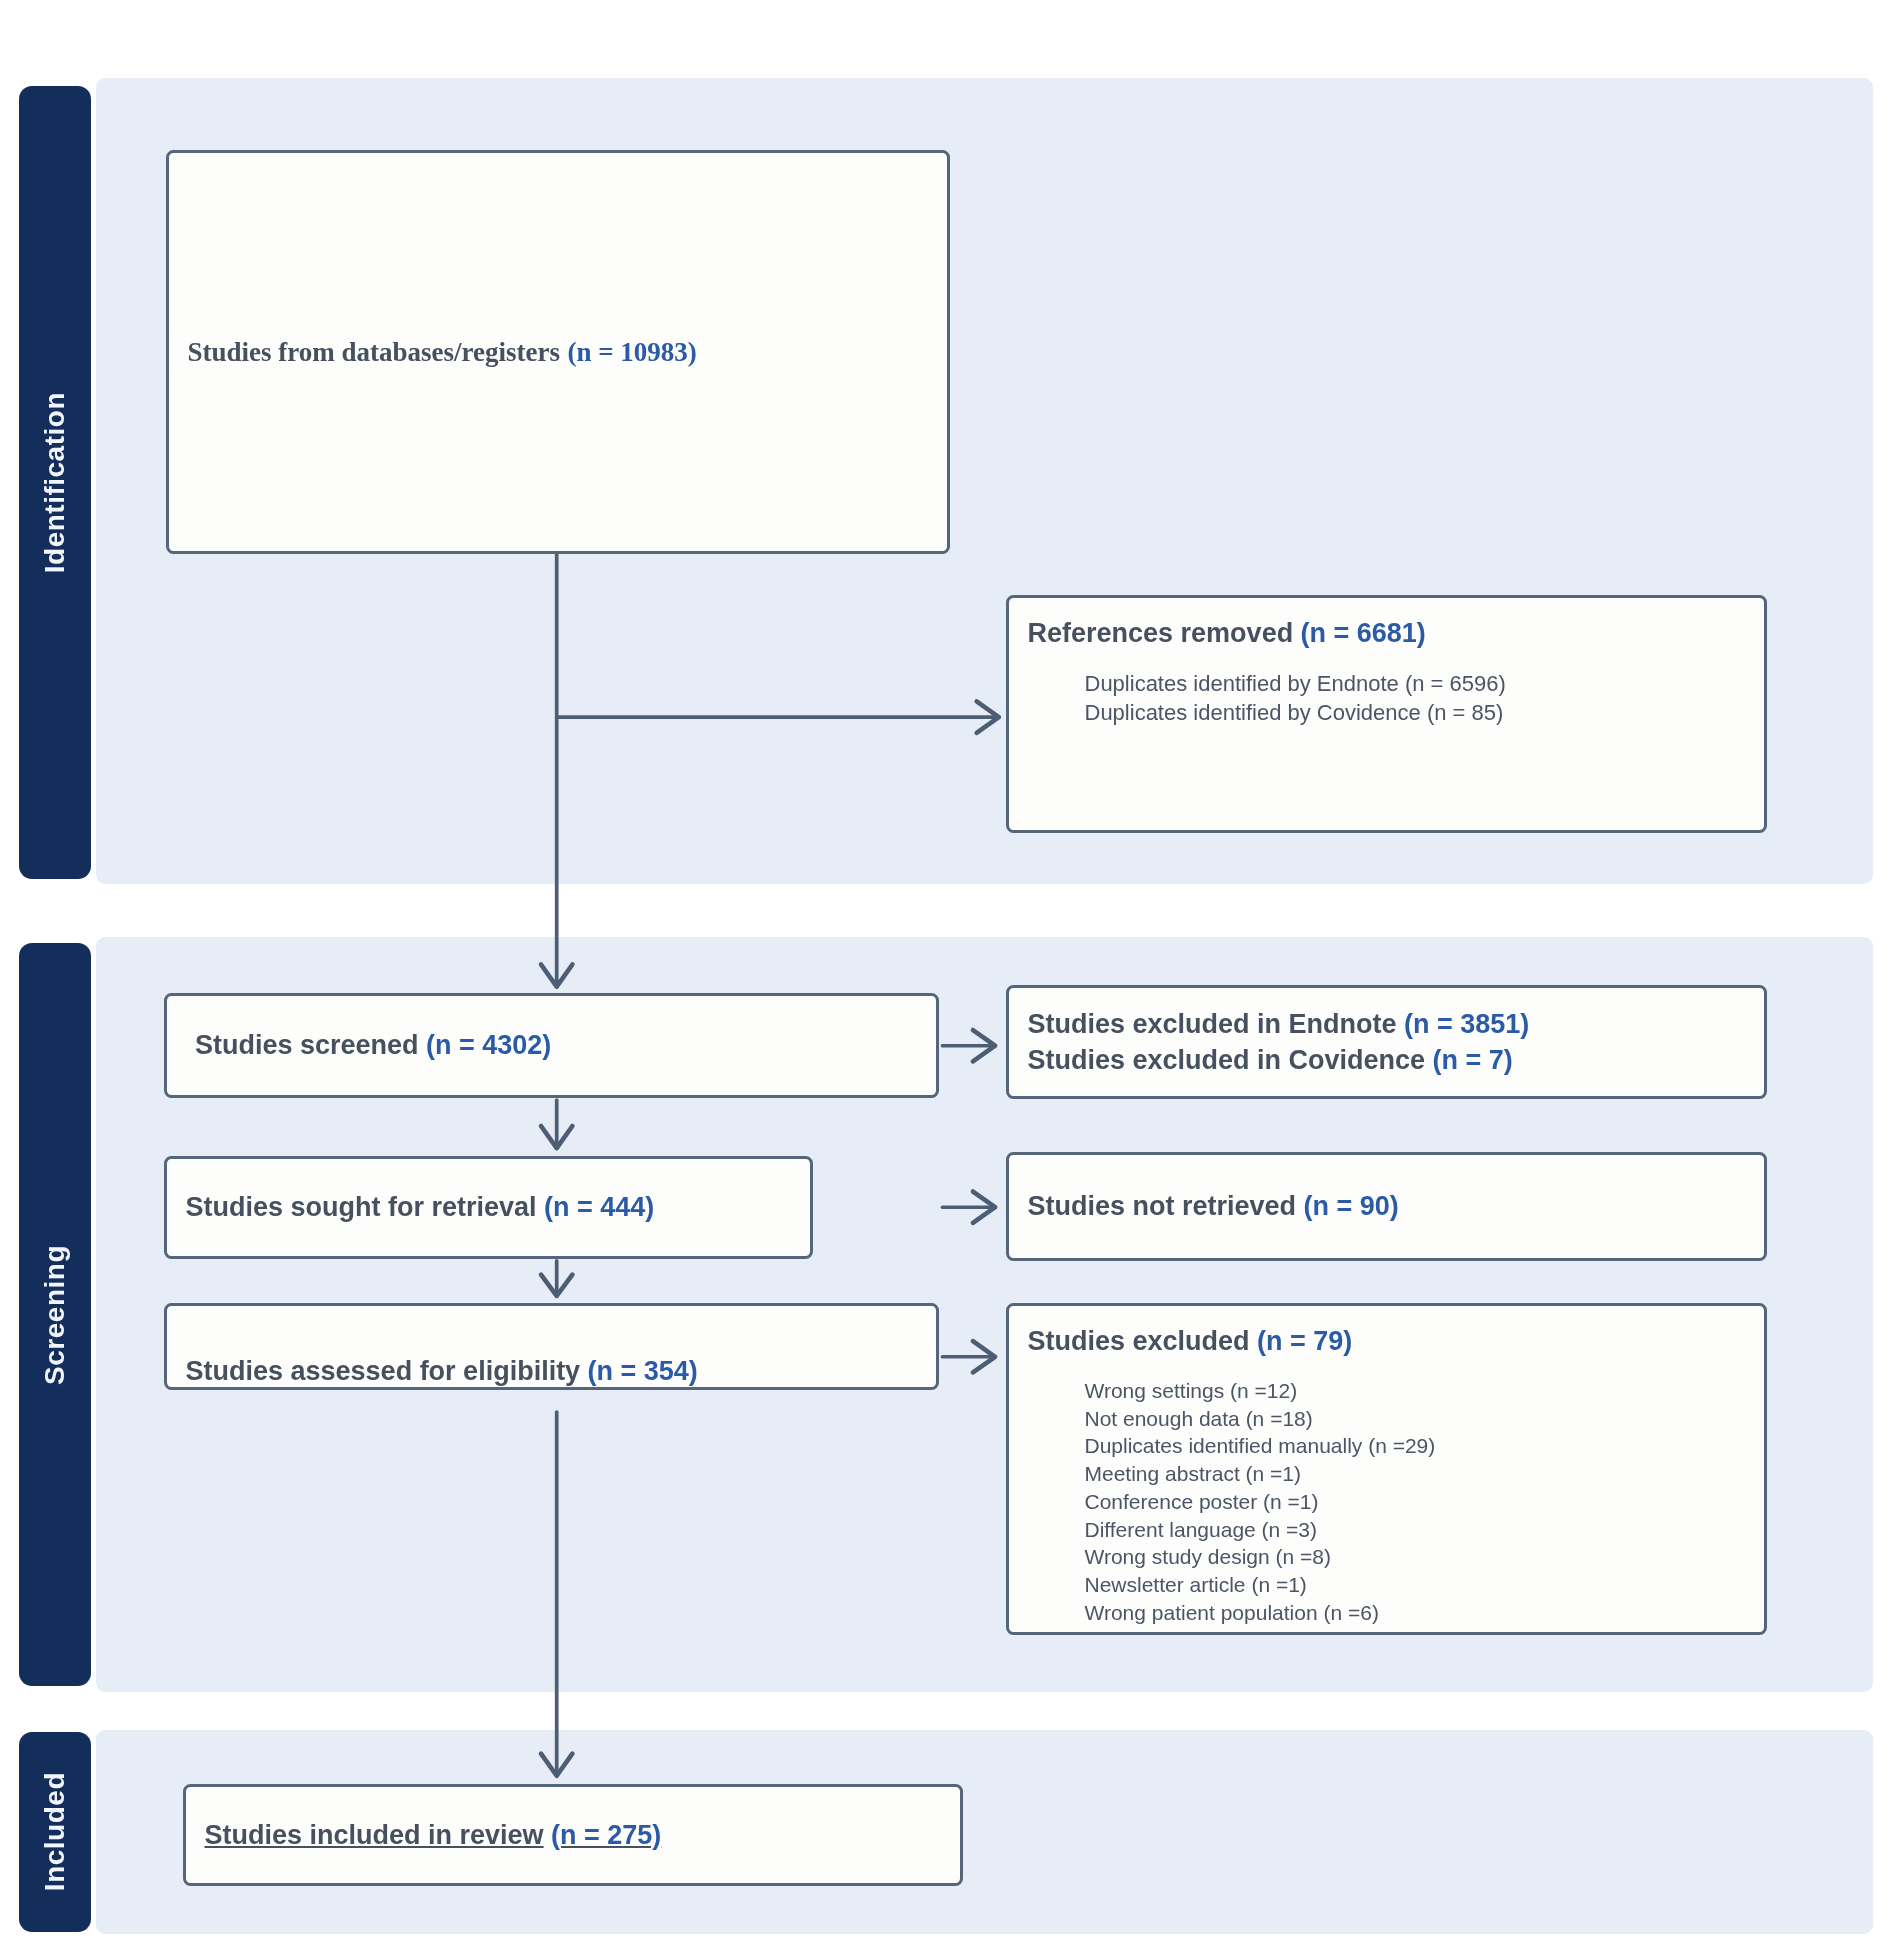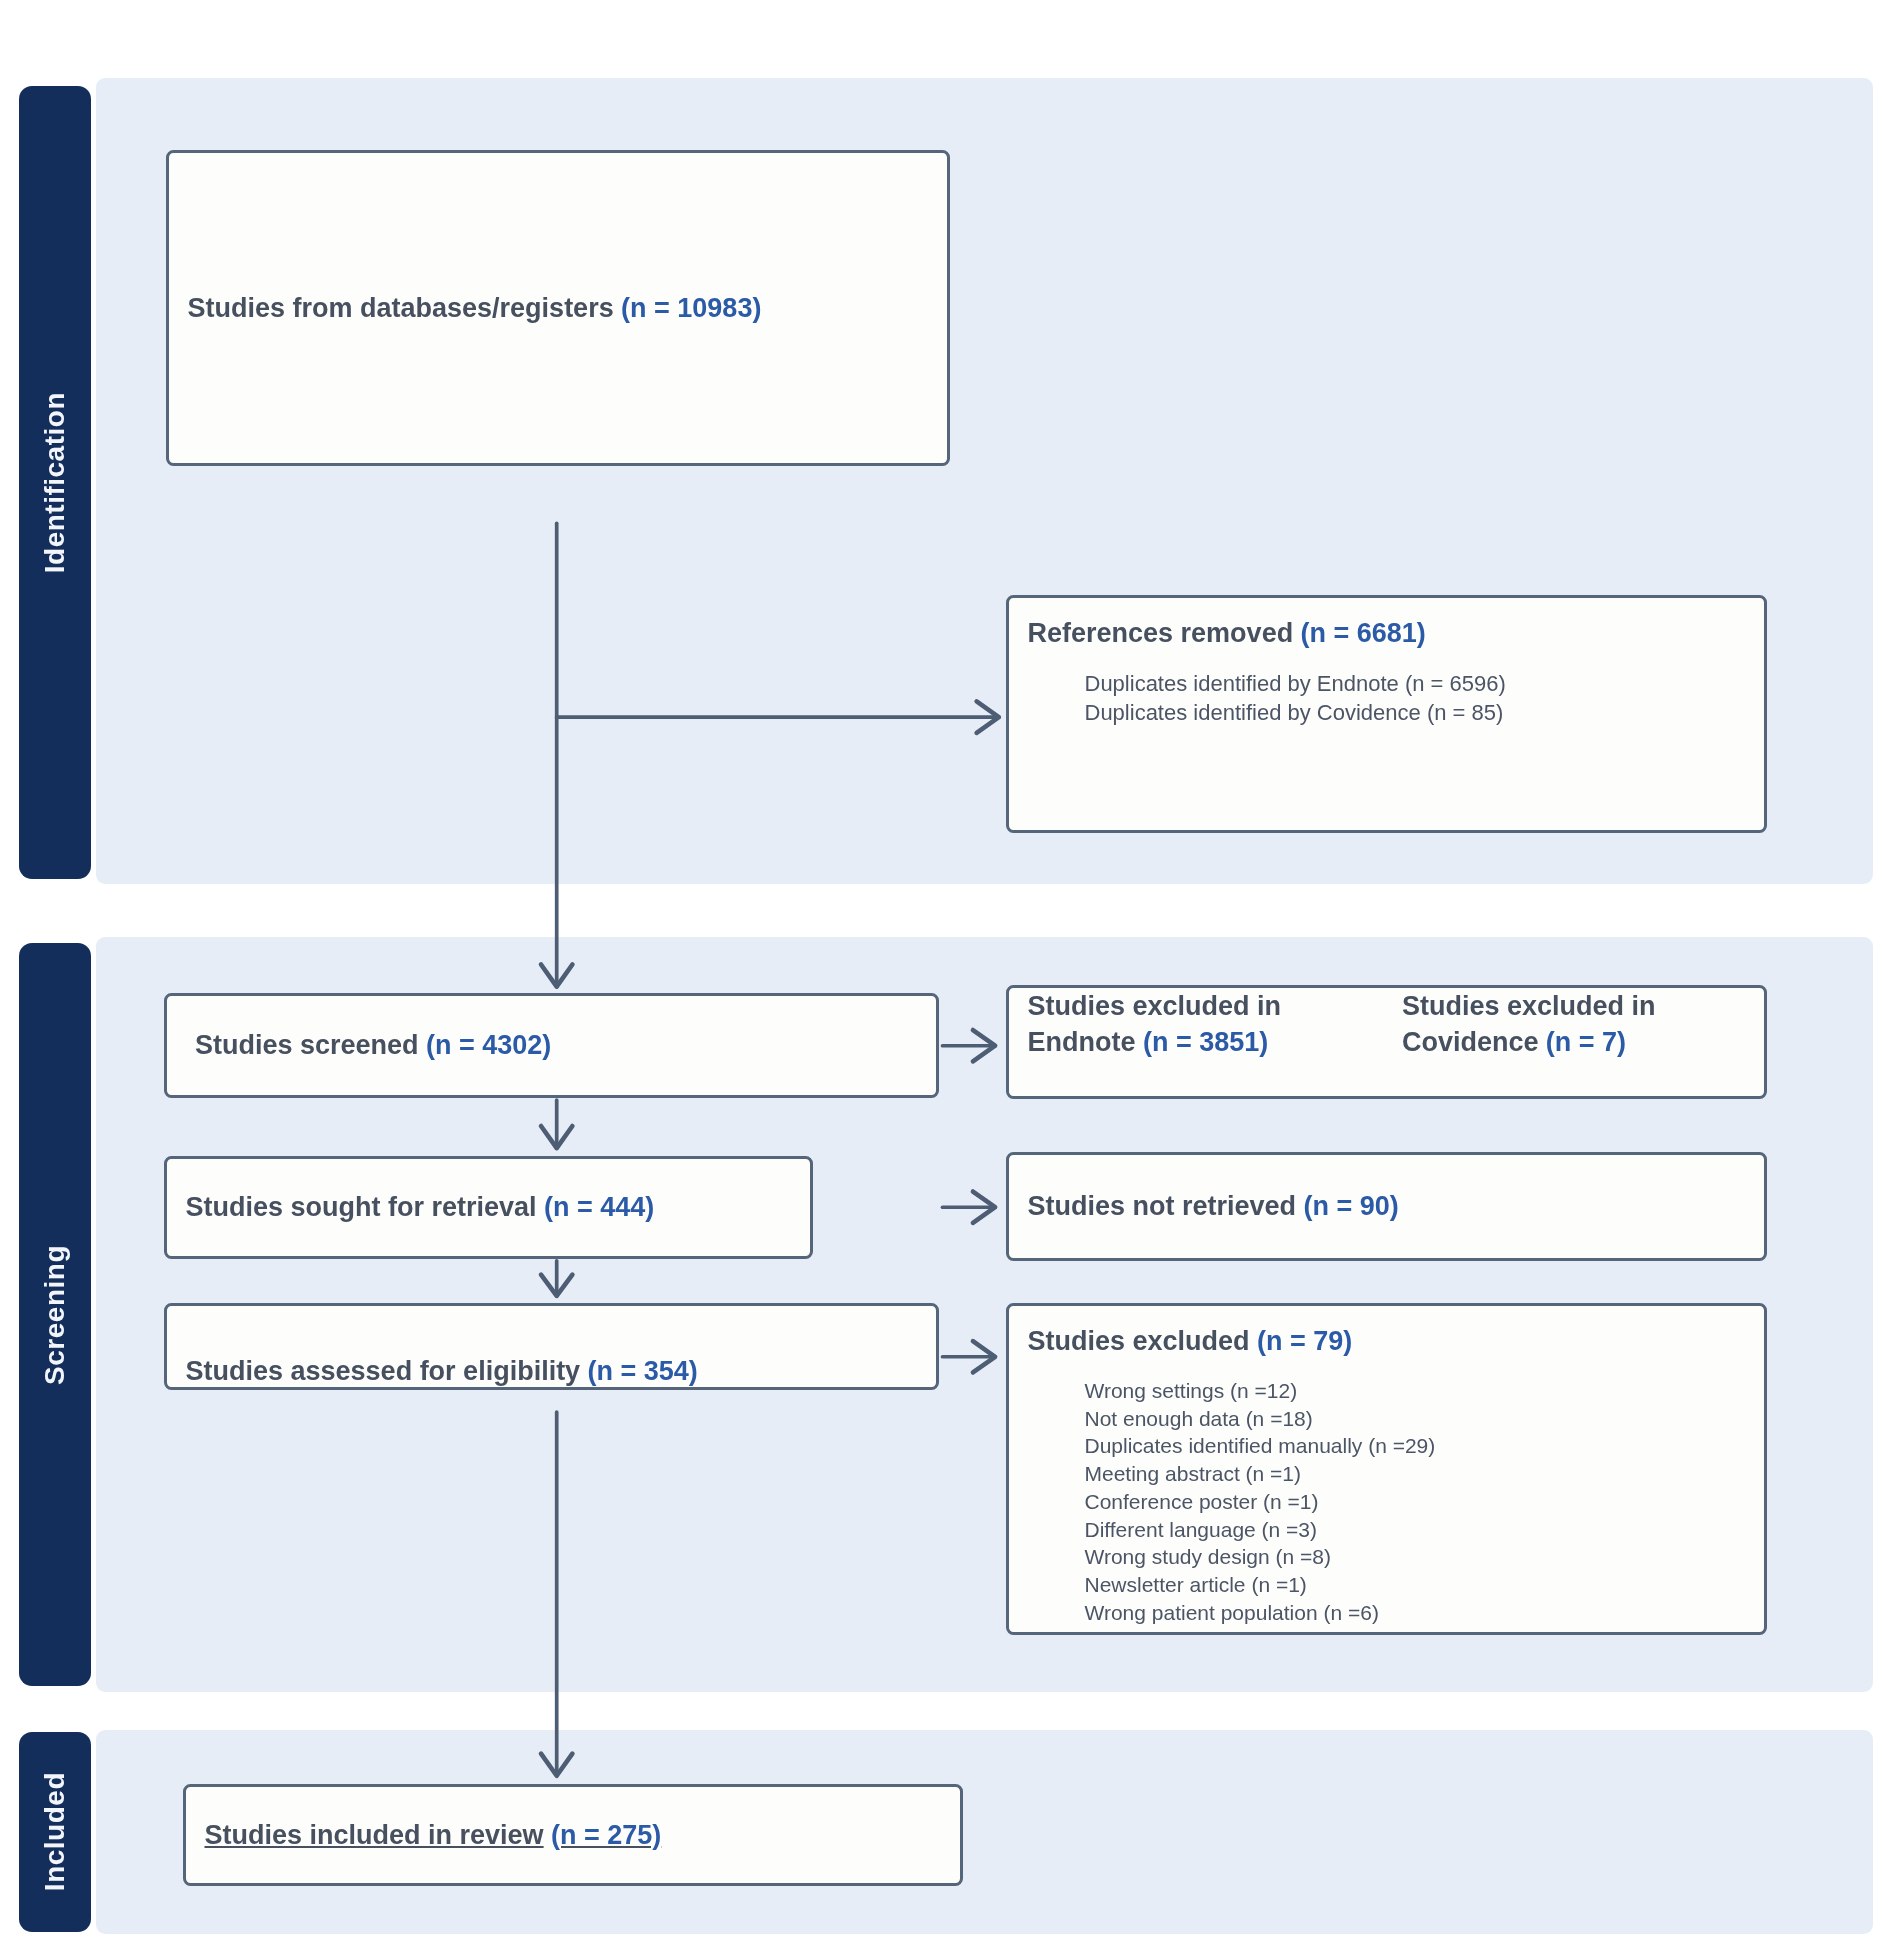--- a/index.html
+++ b/index.html
@@ -77,24 +77,24 @@
   }
   .multi { padding: 20px 14.8px 9.2px 18.5px; }
   .sub-list { margin-left: 57px; margin-top: 20px; }
   .sub-line {
     font-size: 22px;
     font-weight: 500;
     color: #4b5565;
     line-height: 1.34;
   }
   .sub-compact .sub-line { font-size: 21px; line-height: 1.32; }
-  .two-line { display: flex; justify-content: center; padding-left: 18.5px; }
+  .two-line { display: flex; flex-direction: column; justify-content: center; padding-left: 18.5px; }
   .two-line .main-line { line-height: 1.35; }
   
-  .box-databases   { left: 166px;  top: 150px;  width: 784px; height: 316px; }
+  .box-databases   { left: 166px;  top: 150px;  width: 784px; height: 404px; font-family: Liberation Serif, serif; }
   .box-refremoved  { left: 1006px; top: 595px;  width: 761px; height: 238px; }
   .box-screened    { left: 164px;  top: 993px; width: 775px; height: 105px; padding-left: 28px; }
   .box-exclscreen  { left: 1006px; top: 985px; width: 761px; height: 114px; }
   .box-sought      { left: 164px;  top: 1156px; width: 649px; height: 103px; }
   .box-notretr     { left: 1006px; top: 1152px; width: 761px; height: 109px; }
   .box-assessed    { left: 164px;  top: 1303px; width: 775px; height: 87px; align-items: flex-end; }
   .box-exclelig    { left: 1006px; top: 1303px; width: 761px; height: 332px; }
   .box-included    { left: 183px;  top: 1784px; width: 780px; height: 102px; text-decoration: underline; }
   .connector-layer {
     position: absolute;

